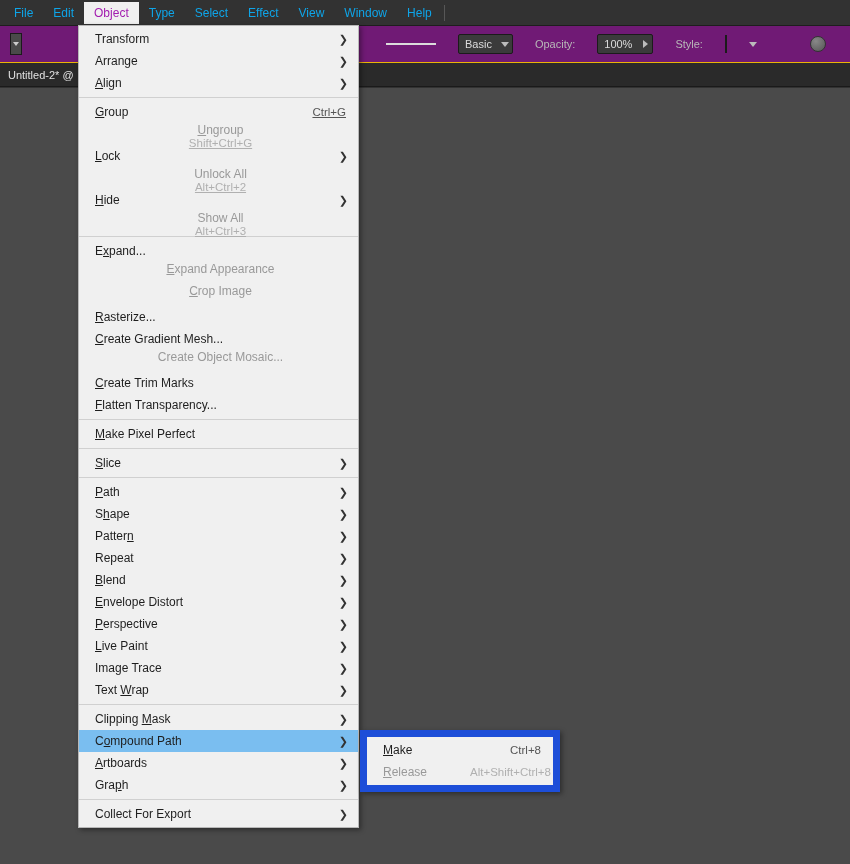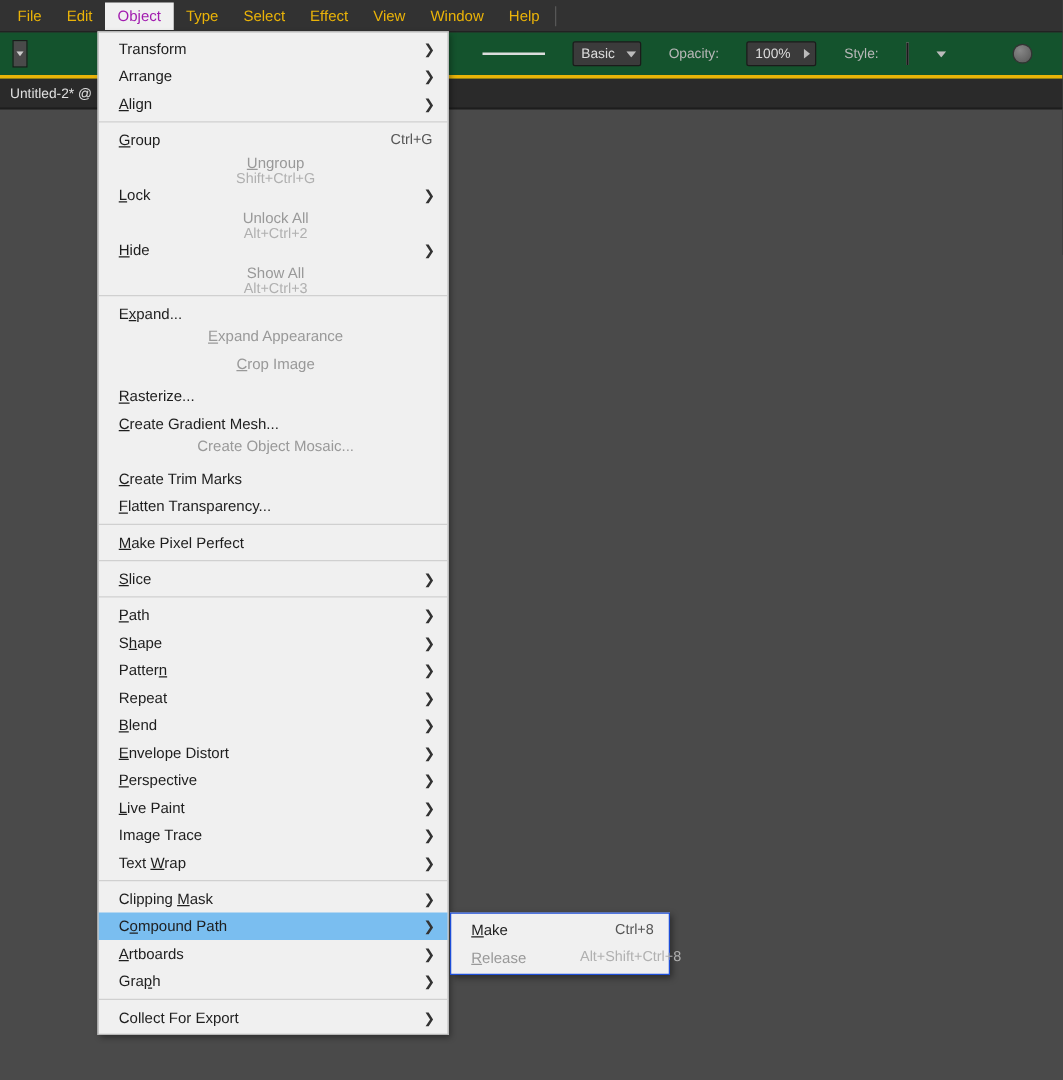--- a/index.html
+++ b/index.html
@@ -1,25 +1,25 @@
 <!DOCTYPE html>
 <html><head>
 <meta charset="utf-8">
 <style>
   * { margin: 0; padding: 0; box-sizing: border-box; font-family: "Segoe UI", Tahoma, sans-serif; }
   body { width: 850px; height: 864px; background: #323232; overflow: hidden; position: relative; }
 
   
   .menubar { height: 26px; background: #323232; display: flex; align-items: center; padding: 0 4px; border-bottom: 1px solid #1e1e1e; }
-  .menubar .item { color: #eab308; font-size: 12px; padding: 4px 10px; cursor: default; }
+  .menubar .item { color: #0ea5e9; font-size: 12px; padding: 4px 10px; cursor: default; }
   .menubar .item.active { background: #f0f0f0; color: #a21caf; }
   .menubar .divider { width: 1px; height: 16px; background: #575757; margin: 0 2px; }
 
   
-  .optionsbar { height: 37px; background: #14532d; display: flex; align-items: center; padding: 0 10px; gap: 22px; border-bottom: 3px solid #eab308; color: #ccc; font-size: 11px; }
+  .optionsbar { height: 37px; background: #701a75; display: flex; align-items: center; padding: 0 10px; gap: 22px; border-bottom: 1px solid #eab308; color: #ccc; font-size: 11px; }
   .swatch { width: 28px; height: 22px; border: 1px solid #1b1b1b; display: flex; }
   .swatch .fill { flex: 1; background: #000; }
   .swatch .drop { width: 10px; background: #4a4a4a; display: flex; align-items: center; justify-content: center; }
   .optionsbar .sep { width:1px; height:22px; background:#575757; margin:0 4px; }
   .optionsbar .gap { flex: 0 0 290px; } 
   .stroke-preview { height:14px; flex:0 0 50px; display:flex; align-items:center; }
   .stroke-preview .line { height:2px; width:100%; background:#dcdcdc; }
   .field { height:20px; border:1px solid #1b1b1b; background:#3b3b3b; display:flex; align-items:center; border-radius:2px; }
   .field .val { padding:0 6px; color:#dcdcdc; }
   .field .chev { width:14px; display:flex; align-items:center; justify-content:center; }
@@ -32,29 +32,29 @@
   .docbar { height: 24px; background: #2a2a2a; display: flex; align-items: center; padding-left: 8px; color: #e0e0e0; font-size: 11px; border-bottom: 1px solid #1a1a1a; }
 
   
   .docarea { position: absolute; top: 88px; left: 0; right: 0; bottom: 0; background: #4a4a4a; }
 
   
   .menu { position: absolute; top: 25px; left: 78px; width: 281px; background: #f0f0f0; color: #1e1e1e; font-size: 12px; box-shadow: 2px 2px 5px rgba(0,0,0,.4); border: 1px solid #b8b8b8; padding: 2px 0; }
   .menu .row { display: flex; align-items: center; height: 22px; padding: 0 12px 0 16px; position: relative; }
   .menu .row.hov { background: #7abef0; }
   .menu .row .lbl { flex: 1; }
-  .menu .row .short { color: #555; font-size: 11.5px; }
+  .menu .row .short { color: #555; font-size: 11.5px; text-decoration: underline; }
   .menu .row.disabled { color: #999; flex-direction: column; }
   .menu .row.disabled .short { color: #b0b0b0; }
   .menu .row .arrow { position: absolute; right: 10px; font-size: 11px; color: #333; }
   .menu hr { border: none; border-top: 1px solid #d0d0d0; margin: 3px 0; }
   .mn { text-decoration: underline; text-underline-offset: 1px; }
 
   
-  .submenu { position: absolute; top: 730px; left: 360px; width: 176px; background: #f0f0f0; border: 1px solid #1d4ed8; box-shadow: 2px 2px 5px rgba(0,0,0,.4); padding:2px 0; font-size:12px; color:#1e1e1e;}
+  .submenu { position: absolute; top: 730px; left: 360px; width: 200px; background: #f0f0f0; border: 7px solid #1d4ed8; box-shadow: 2px 2px 5px rgba(0,0,0,.4); padding:2px 0; font-size:12px; color:#1e1e1e;}
   .submenu .row { display:flex; align-items:center; height:22px; padding:0 12px 0 16px; }
   .submenu .row .lbl { flex:1; }
   .submenu .row .short { color:#555; font-size:11.5px; }
   .submenu .row.disabled { color:#999;gap:43px; }
   .submenu .row.disabled .short { color:#b0b0b0; }
 
   svg { display:block; }
 </style>
 </head>
 <body>

